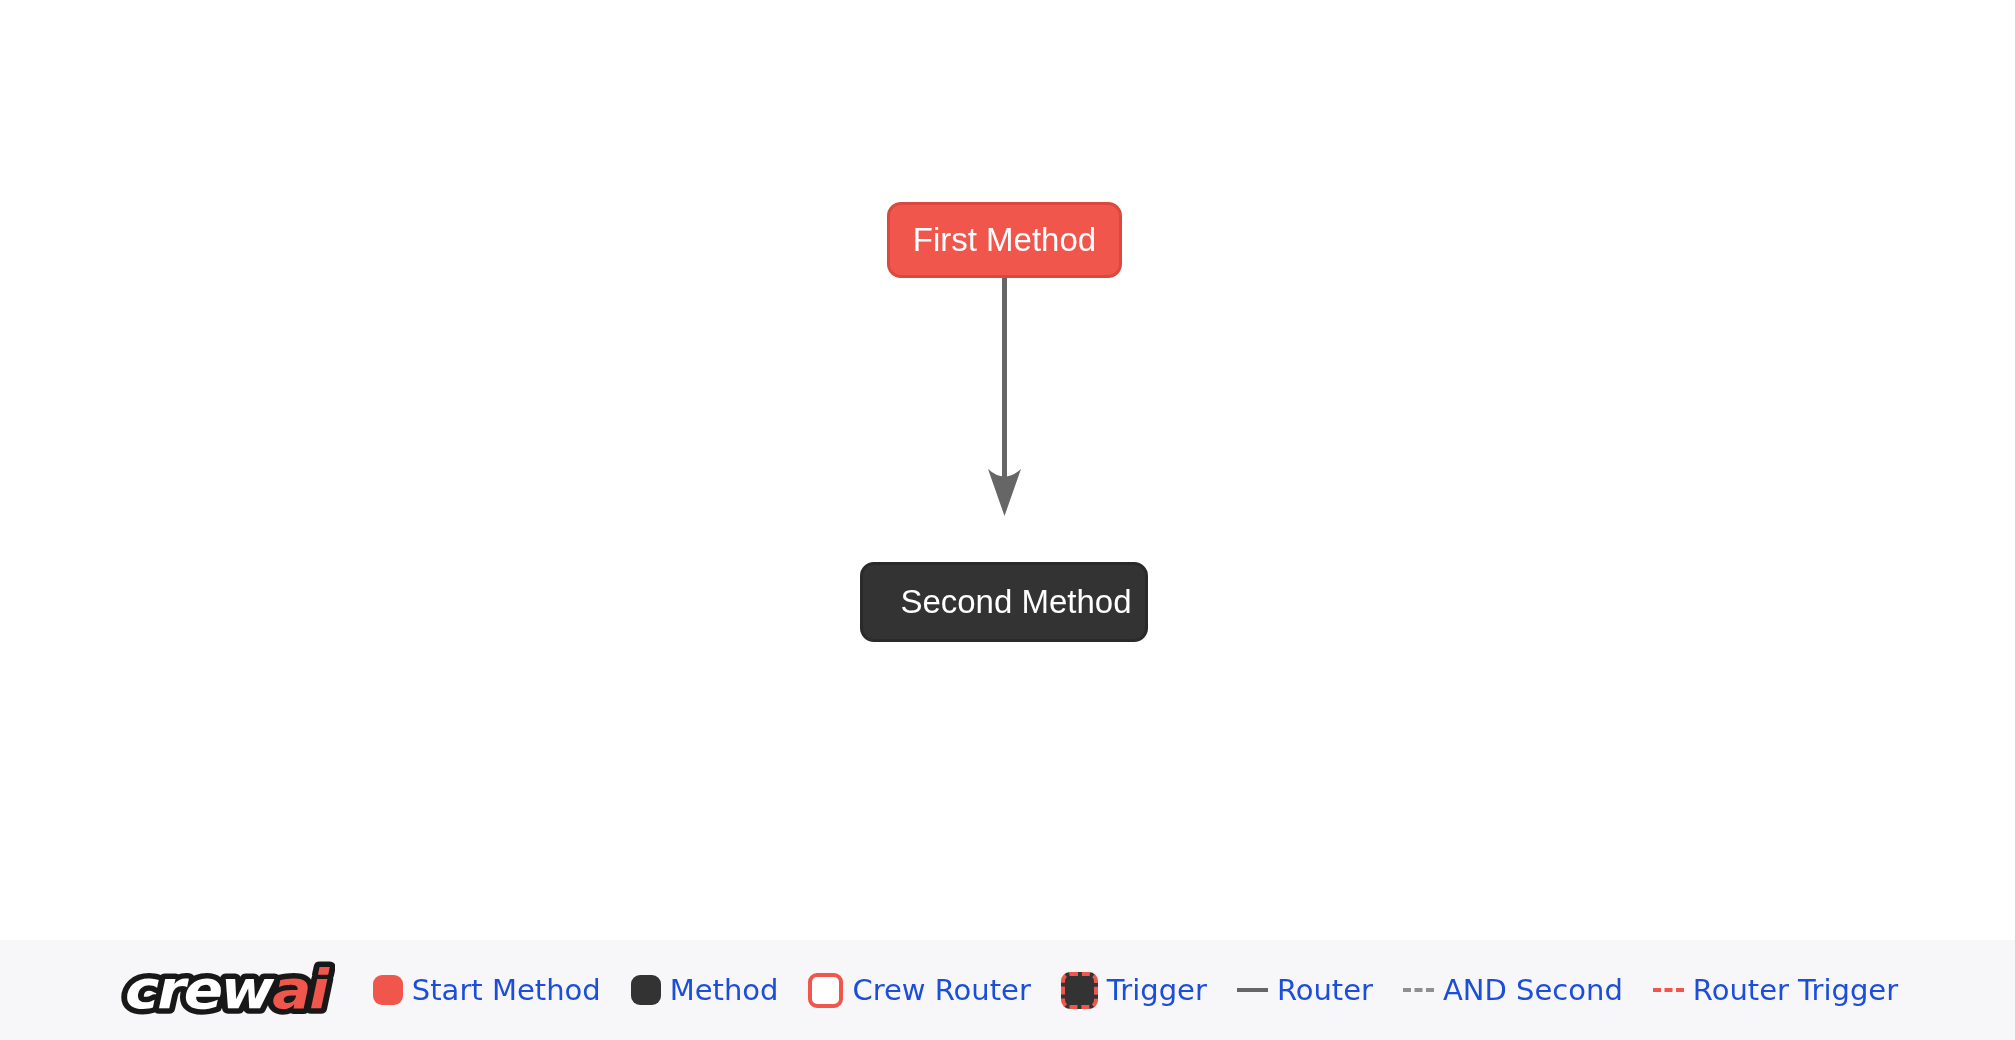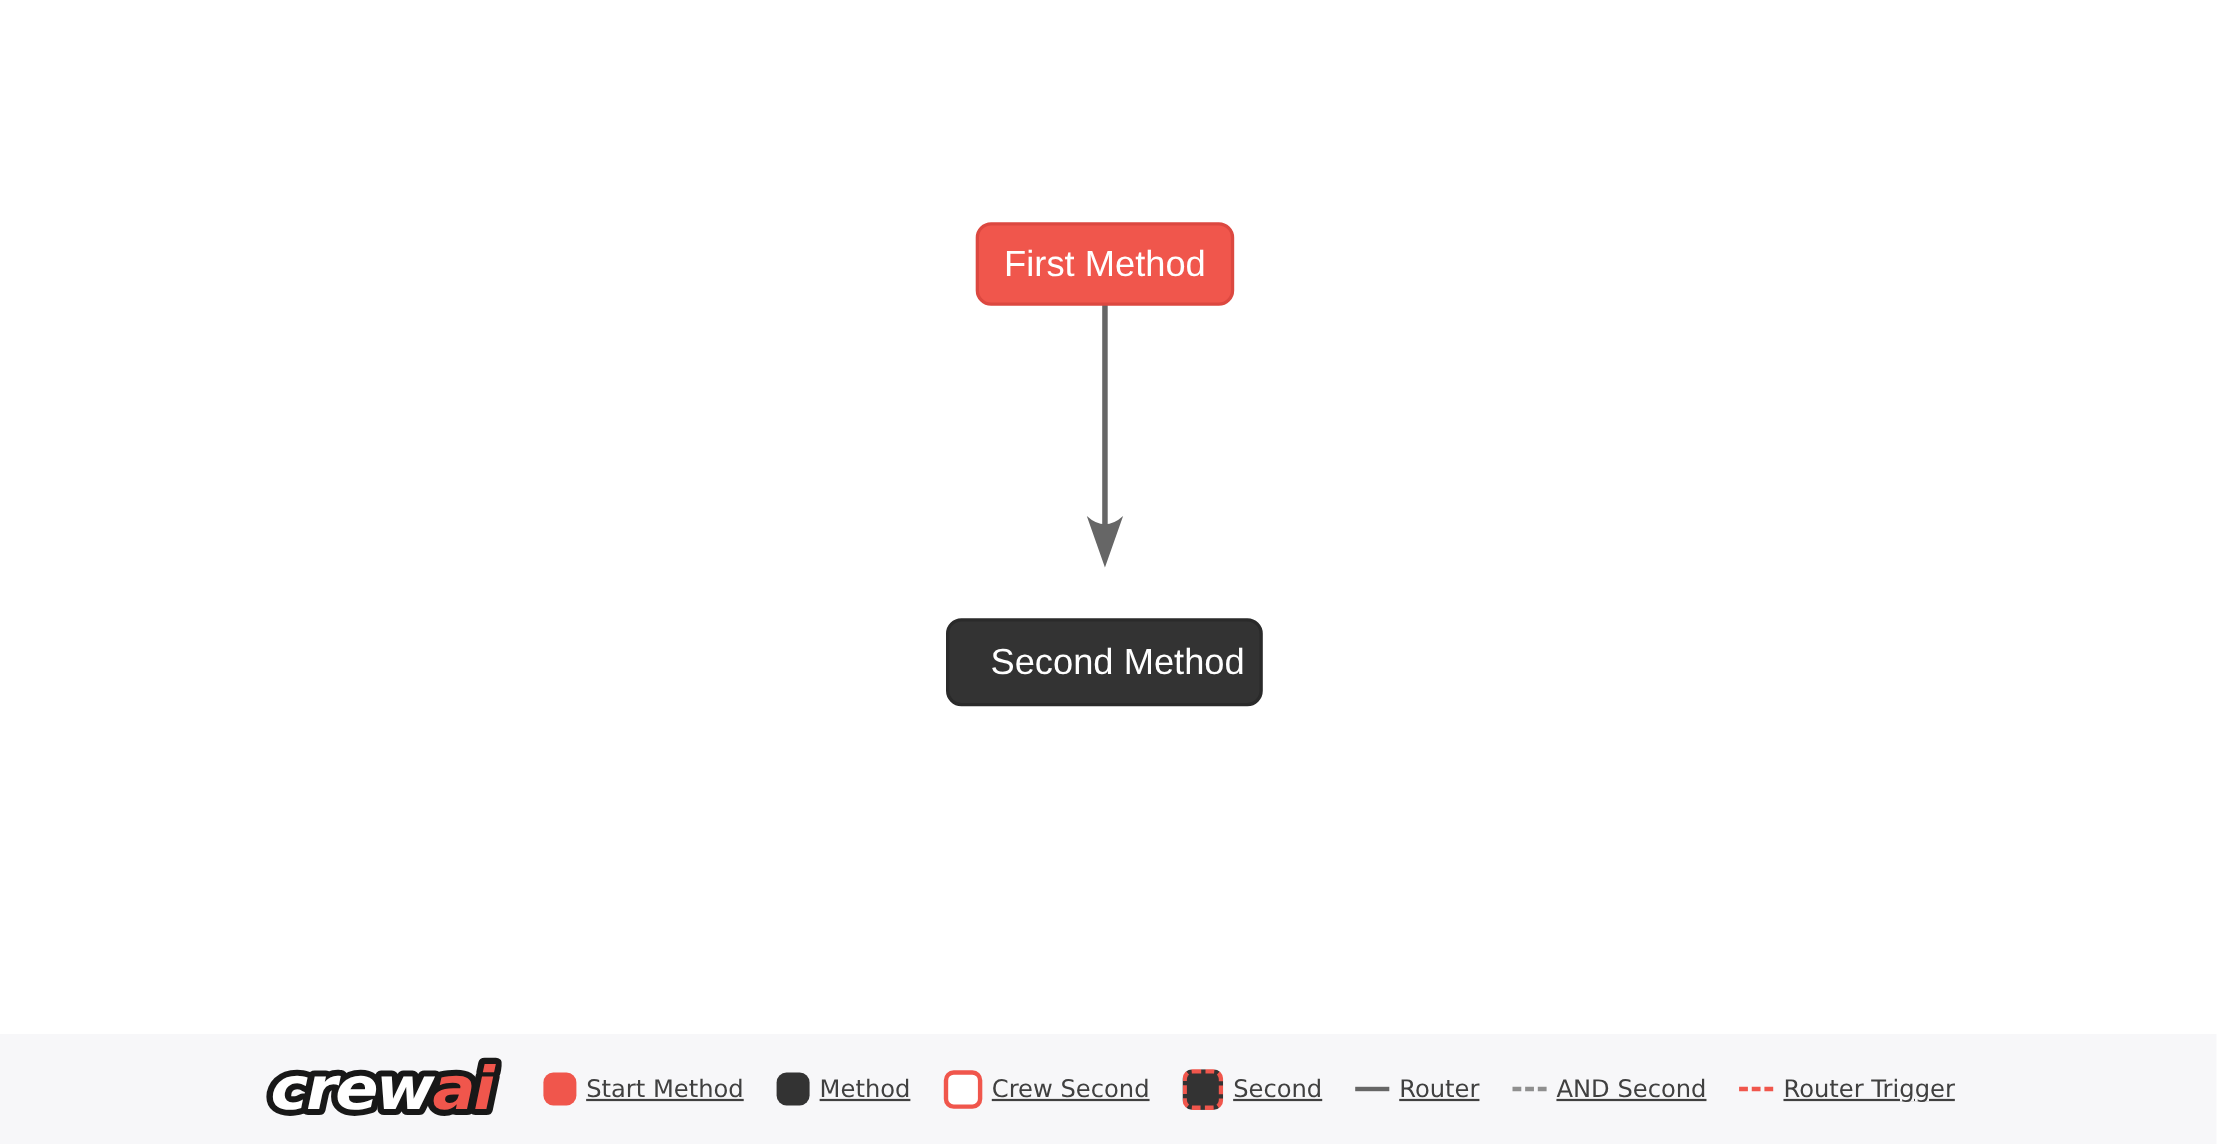--- a/index.html
+++ b/index.html
@@ -68,24 +68,23 @@
   .logo-wrap {
     margin-right: 8px;
     flex: 0 0 auto;
     display: flex;
     align-items: center;
   }
   .legend-item {
     display: flex;
     align-items: center;
     gap: 9px;
-    font-size: 22px;
-    color: #404040;
+    font-size: 29px;
+    color: #1d4ed8;
     white-space: nowrap;
-    text-decoration: underline;
   }
   .swatch {
     box-sizing: border-box;
     width: 30px; height: 30px;
     border-radius: 9px;
     flex: 0 0 auto;
   }
   .swatch-start  { background: #F0564C; }
   .swatch-method { background: #333333; }
   .swatch-crew   { width: 35px; height: 35px; background: #ffffff; border: 4px solid #F0564C; }
@@ -126,26 +125,26 @@
     <span>Start Method</span>
   </div>
 
   <div class="legend-item">
     <span class="swatch swatch-method"></span>
     <span>Method</span>
   </div>
 
   <div class="legend-item">
     <span class="swatch swatch-crew"></span>
-    <span>Crew Second</span>
+    <span>Crew Router</span>
   </div>
 
   <div class="legend-item">
     <span class="swatch swatch-router"></span>
-    <span>Second</span>
+    <span>Trigger</span>
   </div>
 
   <div class="legend-item">
     <span class="line-swatch line-solid"></span>
     <span>Router</span>
   </div>
 
   <div class="legend-item">
     <span class="line-swatch line-dashed"></span>
     <span>AND Second</span>

